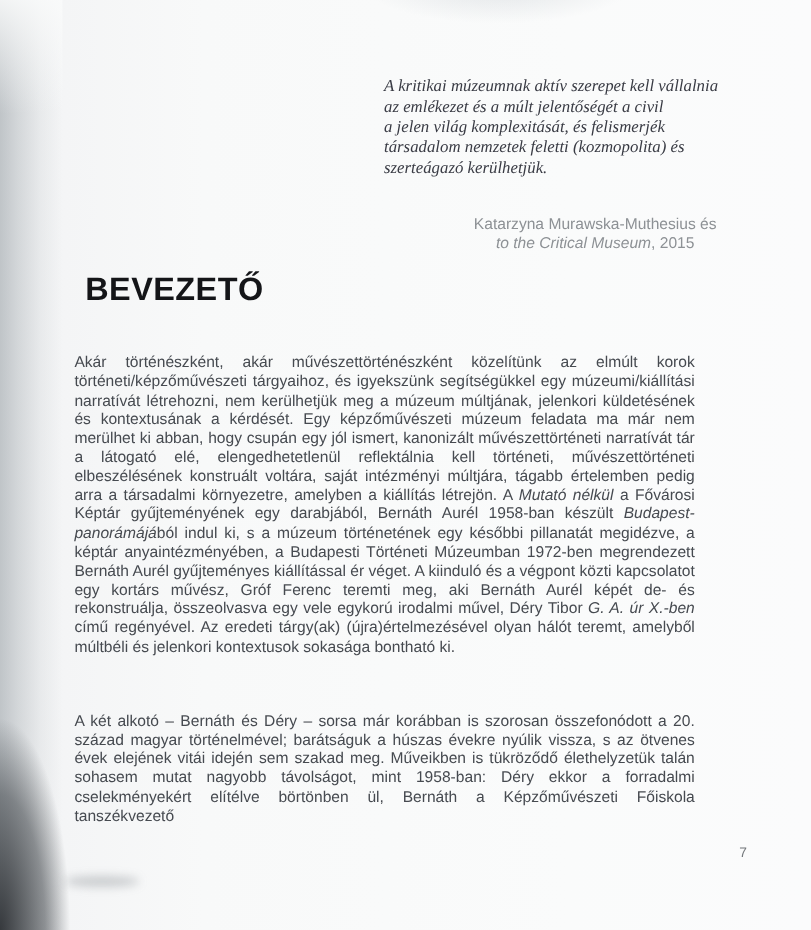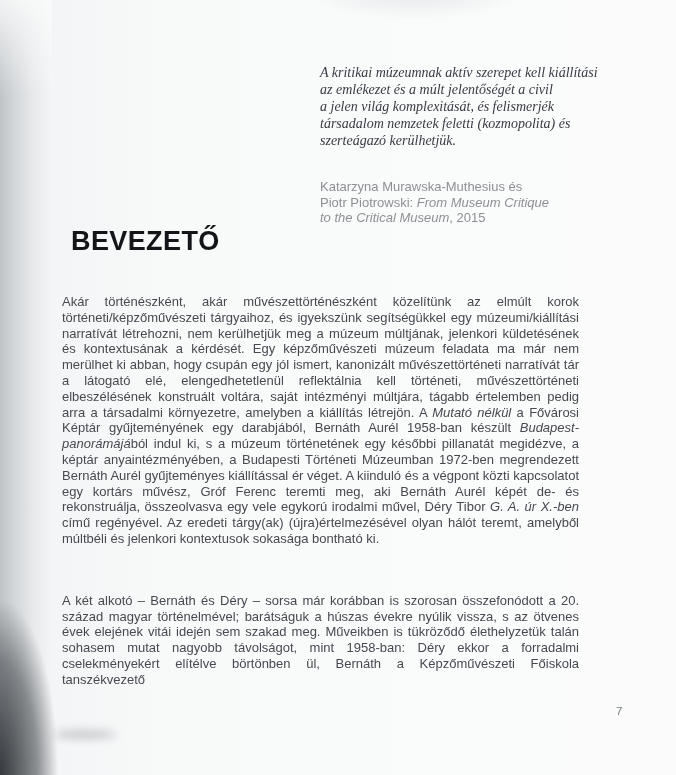--- a/index.html
+++ b/index.html
@@ -58,20 +58,21 @@
     color: #393b44;
   }
   .quote .line { white-space: nowrap; }
 
   
   .attribution {
     position: absolute; left: 320px; top: 179px; width: 352px;
     font-size: 13px;
     line-height: 15.5px;
     color: #8d9195;
+    text-align: center;
   }
   .attribution .line { white-space: nowrap; }
   .attribution em { font-style: italic; }
 
   
   .heading {
     position: absolute; left: 71px; top: 227px;
     margin: 0;
     font-size: 27px;
     line-height: 28px;
@@ -104,30 +105,29 @@
 
 <div class="page">
 
   <div class="gutter"></div>
   <div class="gutter-top-fade"></div>
   <div class="gutter-bottom"></div>
   <div class="corner-smudge"></div>
   <div class="top-smudge"></div>
 
   <blockquote class="quote">
-      <div class="line">A kritikai múzeumnak aktív szerepet kell kiállítási</div>
+      <div class="line">A kritikai múzeumnak aktív szerepet kell vállalnia</div>
       <div class="line">az emlékezet és a múlt jelentőségét a civil</div>
       <div class="line">a jelen világ komplexitását, és felismerjék</div>
       <div class="line">társadalom nemzetek feletti (kozmopolita) és</div>
       <div class="line">szerteágazó kerülhetjük.</div>
     </blockquote>
 
   <div class="attribution">
       <div class="line"><span>Katarzyna Murawska-Muthesius és</span></div>
-      <div class="line"><span>Piotr Piotrowski: </span><em>From Museum Critique</em></div>
       <div class="line"><em>to the Critical Museum</em><span>, 2015</span></div>
     </div>
 
   <h1 class="heading">BEVEZETŐ</h1>
 
   <div class="body-text">
     <p class="para"><span>Akár történészként, akár művészettörténészként közelítünk az elmúlt korok történeti/képzőművészeti tárgyaihoz, és igyekszünk segítségükkel egy múzeumi/kiállítási narratívát létrehozni, nem kerülhetjük meg a múzeum múltjának, jelenkori küldetésének és kontextusának a kérdését. Egy képzőművészeti múzeum feladata ma már nem merülhet ki abban, hogy csupán egy jól ismert, kanonizált művészettörténeti narratívát tár a látogató elé, elengedhetetlenül reflektálnia kell történeti, művészettörténeti elbeszélésének konstruált voltára, saját intézményi múltjára, tágabb értelemben pedig arra a társadalmi környezetre, amelyben a kiállítás létrejön. A </span><em>Mutató nélkül</em><span> a Fővárosi Képtár gyűjteményének egy darabjából, Bernáth Aurél 1958-ban készült </span><em>Budapest-panorámájá</em><span>ból indul ki, s a múzeum történetének egy későbbi pillanatát megidézve, a képtár anyaintézményében, a Budapesti Történeti Múzeumban 1972-ben megrendezett Bernáth Aurél gyűjteményes kiállítással ér véget. A kiinduló és a végpont közti kapcsolatot egy kortárs művész, Gróf Ferenc teremti meg, aki Bernáth Aurél képét de- és rekonstruálja, összeolvasva egy vele egykorú irodalmi művel, Déry Tibor </span><em>G. A. úr X.-ben</em><span> című regényével. Az eredeti tárgy(ak) (újra)értelmezésével olyan hálót teremt, amelyből múltbéli és jelenkori kontextusok sokasága bontható ki.</span></p>
     <p class="para"><span>A két alkotó – Bernáth és Déry – sorsa már korábban is szorosan összefonódott a 20. század magyar történelmével; barátságuk a húszas évekre nyúlik vissza, s az ötvenes évek elejének vitái idején sem szakad meg. Műveikben is tükröződő élethelyzetük talán sohasem mutat nagyobb távolságot, mint 1958-ban: Déry ekkor a forradalmi cselekményekért elítélve börtönben ül, Bernáth a Képzőművészeti Főiskola tanszékvezető</span></p>
   </div>
 

